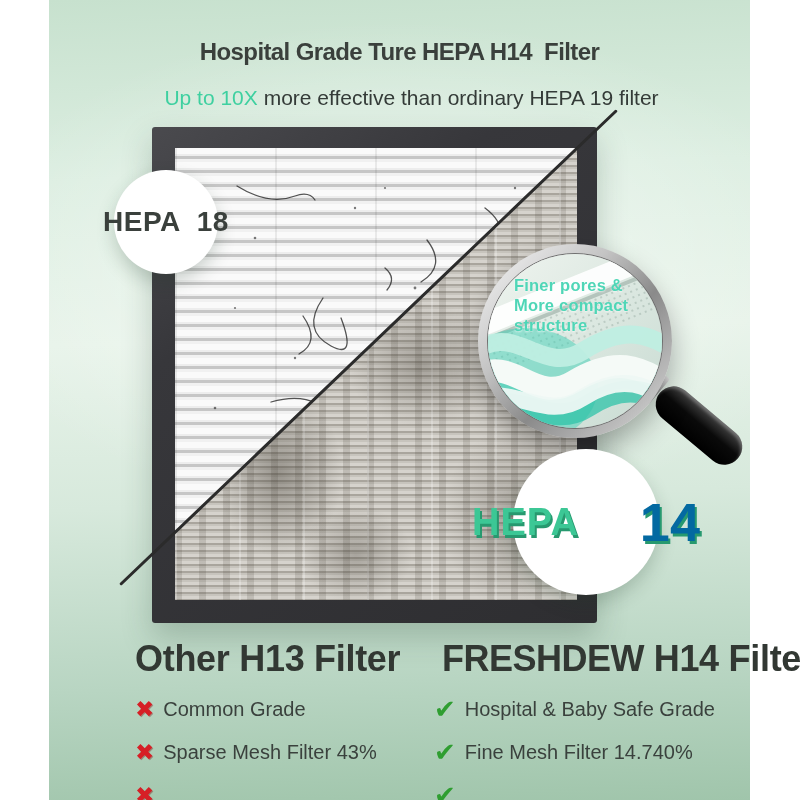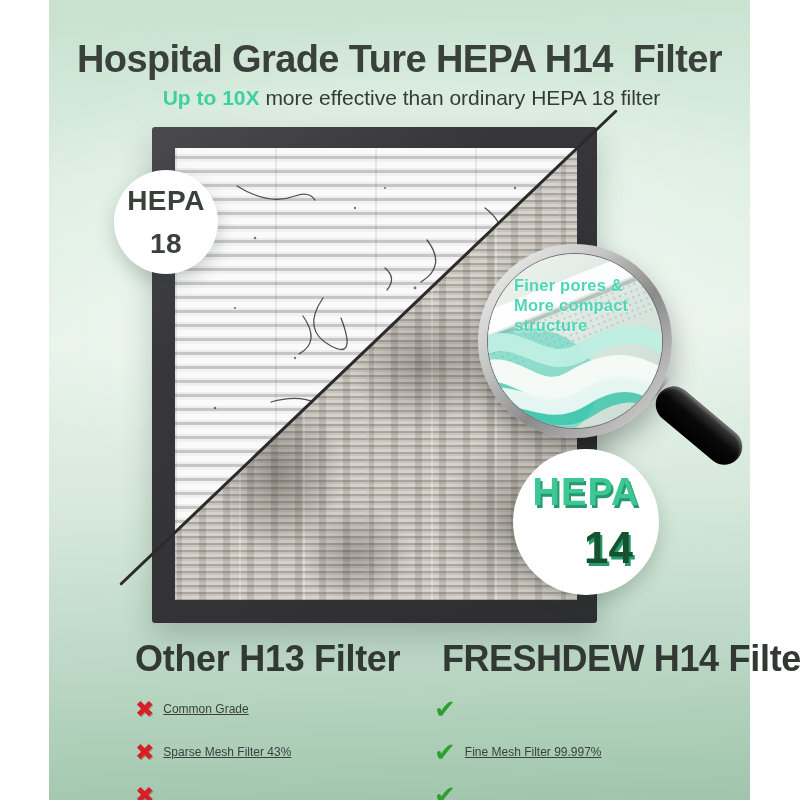--- a/index.html
+++ b/index.html
@@ -10,27 +10,27 @@
   .panel {
     position:absolute; left:49px; top:0; width:701px; height:800px;
     background:
       radial-gradient(ellipse 90% 45% at 50% 34%, rgba(255,255,255,0.55) 0%, rgba(255,255,255,0) 70%),
       linear-gradient(178deg, #c7e1ce 0%, #dceee1 22%, #e7f3e9 42%, #d7e9dc 62%, #b8d5c2 84%, #a0c5ab 100%);
   }
 
   
   .title {
     position:absolute; top:38px; left:0; width:100%; text-align:center;
-    font-size:38px; font-weight:800; color:#3a403c; letter-spacing:-0.6px; white-space:pre;
+    font-size:24px; font-weight:800; color:#3a403c; letter-spacing:-0.6px; white-space:pre;
   }
   .subtitle {
     position:absolute; top:86px; left:0; width:100%; text-align:center;
     font-size:21px; color:#343b38; font-weight:500; white-space:pre;
   }
-  .subtitle .hl { color:#3ed0a0; font-weight:700;margin-left:24px; }
+  .subtitle .hl { color:#3ed0a0; font-weight:400;margin-left:24px; }
 
   
   .filter-frame {
     position:absolute; left:103px; top:127px; width:445px; height:496px;
     background: linear-gradient(145deg, #4a4a4e 0%, #37373b 30%, #2e2e31 100%);
     border-radius:3px;
     box-shadow: 0 14px 30px rgba(40,70,50,0.25);
   }
   .filter-media {
     position:absolute; left:23px; top:21px; width:402px; height:452px;
@@ -55,27 +55,27 @@
       repeating-linear-gradient(90deg, rgba(70,64,54,0.16) 0 7px, transparent 7px 24px),
       repeating-linear-gradient(180deg, #d6d3cd 0 3px, #a9a59d 3px 5px, #c7c4bd 5px 7px);
   }
   .divider-line {
     position:absolute; left:-24px; top:346px; width:687px; height:3px;
     background:#2b2b2b; transform:rotate(-43.7deg); border-radius:2px;
   }
 
   
   .badge { position:absolute; background:#ffffff; border-radius:50%;
-    display:flex; flex-direction:column; align-items:center; justify-content:center;
+    display:flex; flex-direction:row; align-items:center; justify-content:center;
     box-shadow: 0 8px 18px rgba(30,60,40,0.22); gap: 16px; }
   .badge-h13 { left:65px; top:170px; width:104px; height:104px; }
   .badge-h13 .l1, .badge-h13 .l2 { font-size:28px; font-weight:800; color:#3a403c; line-height:0.98; letter-spacing:0.5px; }
   .badge-h14 { left:464px; top:449px; width:146px; height:146px; }
   .badge-h14 .l1 { font-size:38px; font-weight:900; color:#3cc795; line-height:0.95; letter-spacing:1px; text-shadow:2px 3px 0 #27996f; }
-  .badge-h14 .l2 { font-size:44px; font-weight:900; color:#14532d; line-height:1.0; text-shadow:2px 3px 0 #27996f;margin-left:45px; }
+  .badge-h14 .l2 { font-size:54px; font-weight:900; color:#0369a1; line-height:1.0; text-shadow:2px 3px 0 #27996f;margin-left:45px; }
 
   
   .handle-group { position:absolute; left:596px; top:369px; display:flex; align-items:center;
     transform:rotate(40deg); transform-origin:8px 18px; }
   .ferrule { width:16px; height:34px; background:linear-gradient(180deg,#e8e8e8,#8a8a8a 60%,#cfcfcf); border-radius:3px; }
   .handle-stick { width:102px; height:36px; margin-left:1px; border-radius:18px;
     background:linear-gradient(180deg,#454545 0%, #0a0a0a 45%, #000 100%);
     box-shadow: inset 0 3px 3px rgba(255,255,255,0.25); }
   .lens {
     position:absolute; left:429px; top:244px; width:194px; height:194px; border-radius:50%;
@@ -92,30 +92,30 @@
 
   
   .col { position:absolute; top:638px; }
   .col-left { left:86px; width:240px; }
   .col-right { left:385px; width:310px; }
   .col-heading { font-size:36px; font-weight:800; color:#323833; text-align:center; white-space:nowrap; margin-bottom:16px; letter-spacing:-0.3px; }
   .col-right .col-heading .brand { font-weight:900; letter-spacing:-0.5px;margin-left:8px; }
   .row { display:flex; align-items:center; height:26px; margin-bottom:17px; white-space:nowrap; }
   .icon-x { font-family:"DejaVu Sans", sans-serif; color:#d61f26; font-size:23px; font-weight:700; line-height:1; text-shadow:1px 1px 0 rgba(120,0,0,0.35); }
   .icon-check { font-family:"DejaVu Sans", sans-serif; color:#2f9e31; font-size:26px; font-weight:700; line-height:1; }
-  .row-label { margin-left:9px; font-size:12px; color:#3a413d; font-weight:500;text-decoration:underline; }
+  .row-label { margin-left:9px; font-size:20px; color:#3a413d; font-weight:500; }
 </style>
 </head>
 <body>
 
 <div class="page">
   <div class="panel">
 
     <div class="title">Hospital Grade Ture HEPA H14  Filter</div>
-    <div class="subtitle"><span class="hl">Up to 10X</span><span> more effective than ordinary HEPA 18 filter</span></div>
+    <div class="subtitle"><span class="hl">Up to 10X</span><span> more effective than ordinary HEPA 19 filter</span></div>
 
     <div class="filter-frame">
       <div class="filter-media">
         <div class="media-clean"></div>
         <svg class="scratches" width="402" height="452" viewBox="0 0 402 452">
           <g fill="none" stroke="#1c1c1c" stroke-width="1.3" opacity="0.75" stroke-linecap="round">
             <path d="M 62 38 q 32 20 58 10 q 14 -5 20 4"></path>
             <path d="M 148 150 q -22 32 8 48 q 26 14 10 -28"></path>
             <path d="M 128 168 q 18 26 -4 38"></path>
             <path d="M 96 254 q 42 -12 62 16"></path>
@@ -201,24 +201,25 @@
       </div>
       <div class="row">
         <span class="icon-x">✖</span>
       </div>
     </div>
 
     <div class="col col-right">
       <div class="col-heading"><span class="brand">FRESHDEW</span><span> H14 Filter</span></div>
       <div class="row">
         <span class="icon-check">✔</span>
+        <span class="row-label">Hospital &amp; Baby Safe Grade</span>
       </div>
       <div class="row">
         <span class="icon-check">✔</span>
-        <span class="row-label">Fine Mesh Filter 99.997%</span>
+        <span class="row-label">Fine Mesh Filter 14.740%</span>
       </div>
       <div class="row">
         <span class="icon-check">✔</span>
       </div>
     </div>
 
   </div>
 </div>
 
 </body></html>

